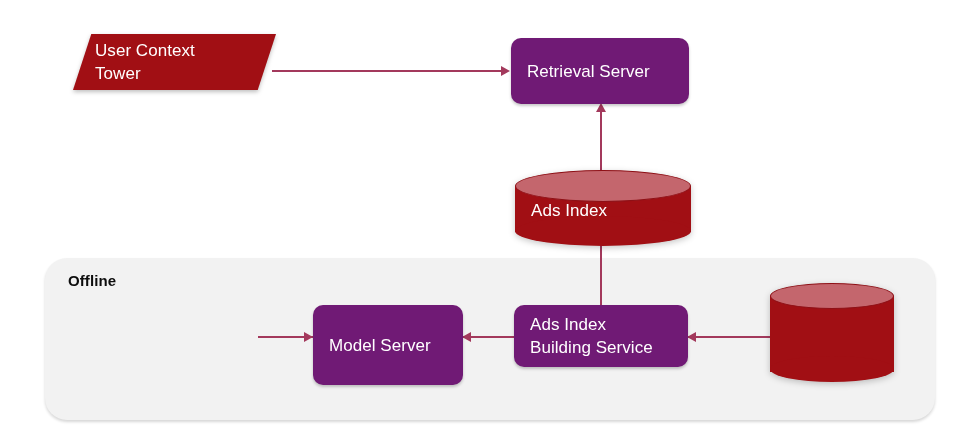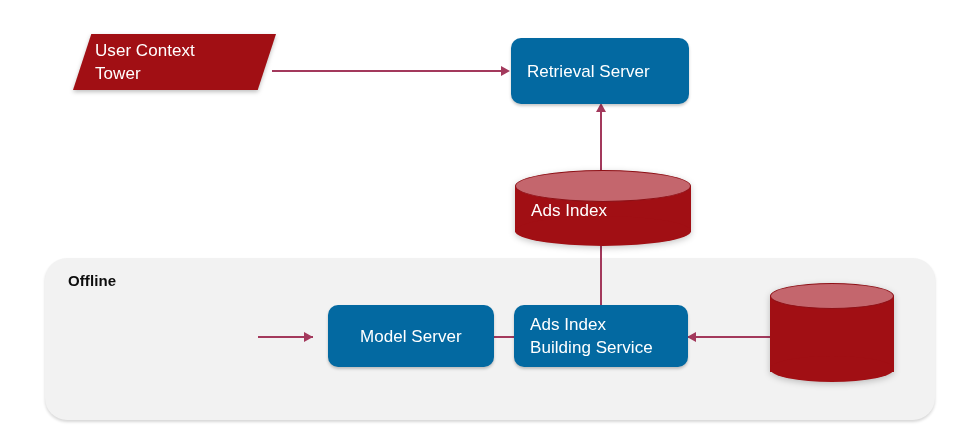--- a/index.html
+++ b/index.html
@@ -43,21 +43,21 @@
     color: #ffffff;
     font-size: 17px;
     line-height: 23px;
     white-space: pre-line;
     letter-spacing: 0.05px;
   }
 
   
   .rect-node {
     position: absolute;
-    background: #0369a1;
+    background: #701a75;
     border-radius: 10px;
     box-shadow: 0 2px 3px rgba(0,0,0,0.22);
     display: flex;
     align-items: center;
   }
   .rect-node .node-text { padding-left: 16px; }
 
   
   .trap-node {
     position: absolute;
@@ -171,21 +171,21 @@
   </div>
 
   <div class="cyl-node" style="left:515px; top:170px; width:176px; height:74px;">
     <div class="cyl-body" style="top:16px; height:46px;"></div>
     <div class="cyl-bottom-cap" style="top:46px; height:30px;"></div>
     <div class="cyl-top" style="height:32px;"></div>
     <div class="node-text" style="top:29px; padding-left:16px;">Ads Index</div>
   </div>
 
 
-  <div class="rect-node" style="left:328px; top:305px; width:150px; height:62px;padding-left:16px;">
+  <div class="rect-node" style="left:313px; top:305px; width:150px; height:80px;">
     <div class="node-text">Model Server</div>
   </div>
 
   <div class="rect-node" style="left:514px; top:305px; width:174px; height:62px;">
     <div class="node-text">Ads Index
 Building Service</div>
   </div>
 
   <div class="cyl-node" style="left:770px; top:283px; width:124px; height:102px;">
     <div class="cyl-body" style="top:13px; height:76px;"></div>

